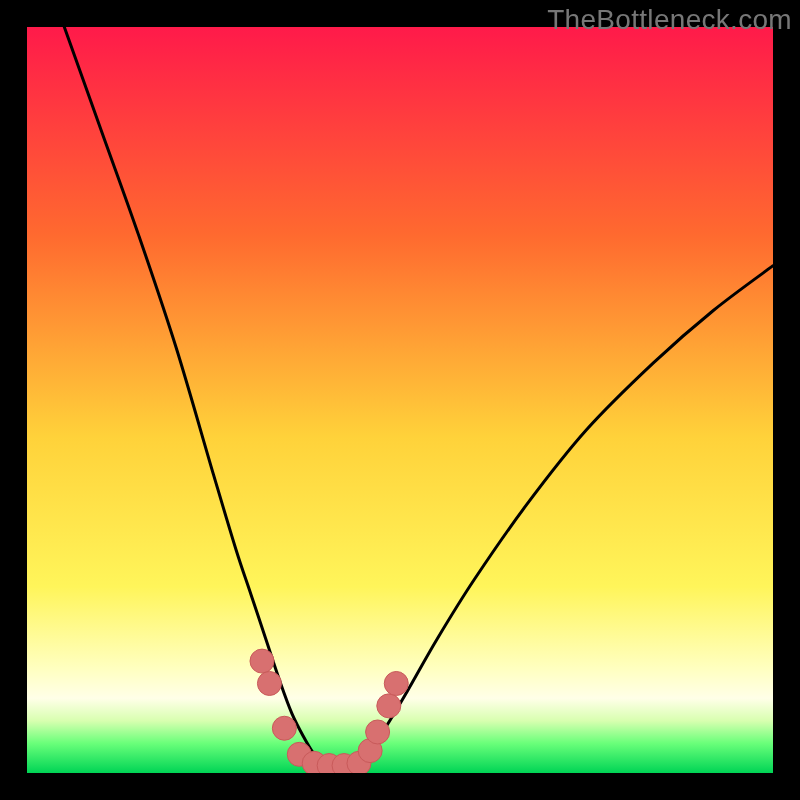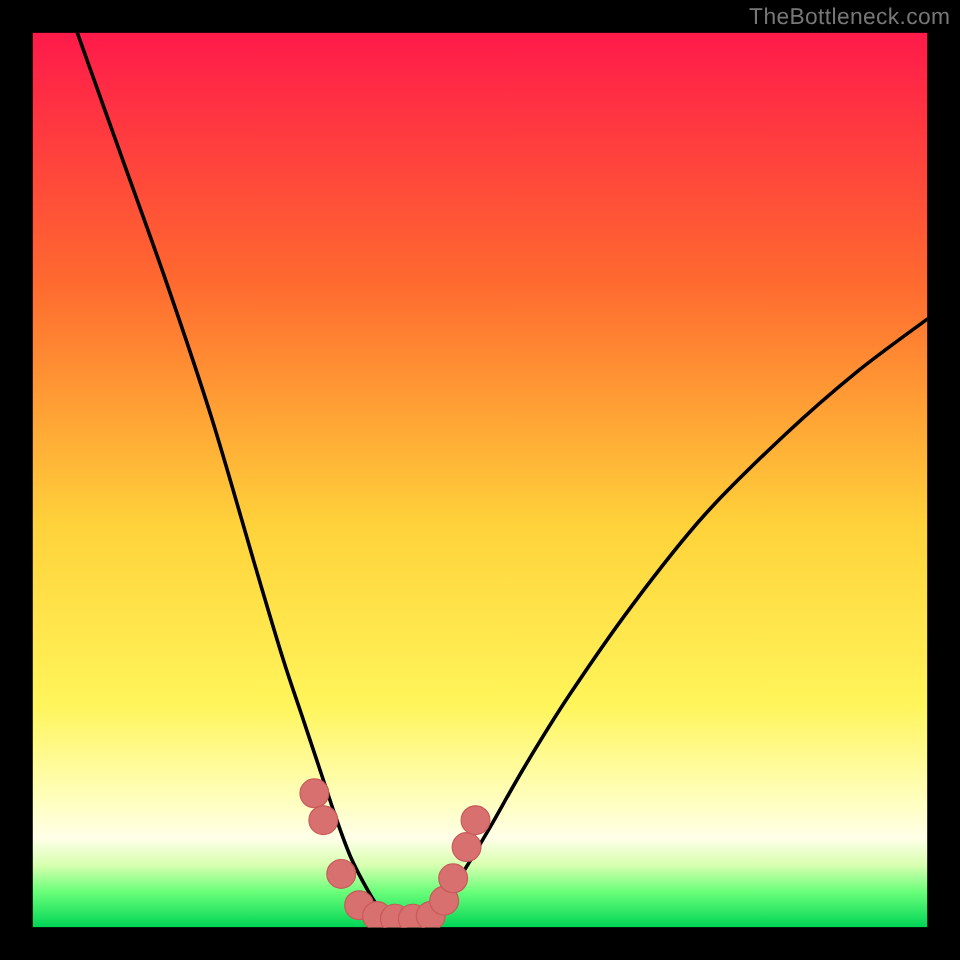--- a/index.html
+++ b/index.html
@@ -23,21 +23,21 @@
     position: absolute;
     left: 0; top: 0;
     width: 100%;
     height: 100%;
   }
   .attribution {
     position: absolute;
     top: 4px;
     right: 8px;
     color: #777;
-    font-size: 19px;
+    font-size: 28px;
     font-weight: 500;
     letter-spacing: 0.3px;
   }
   svg.curves {
     position: absolute;
     left: 0; top: 0;
     width: 100%;
     height: 100%;
     overflow: visible;
   }

